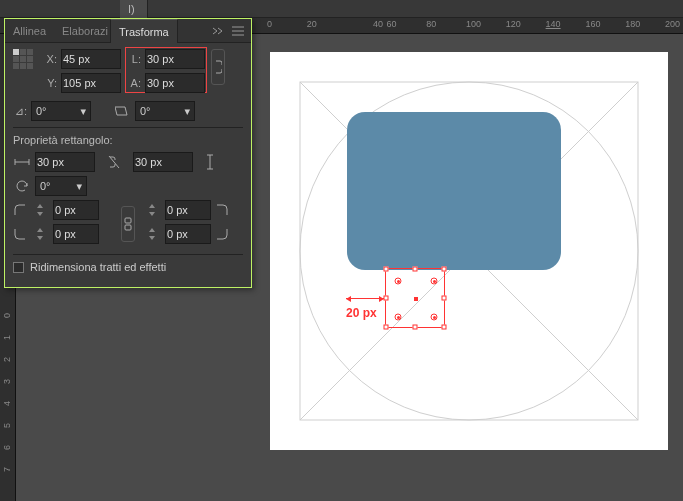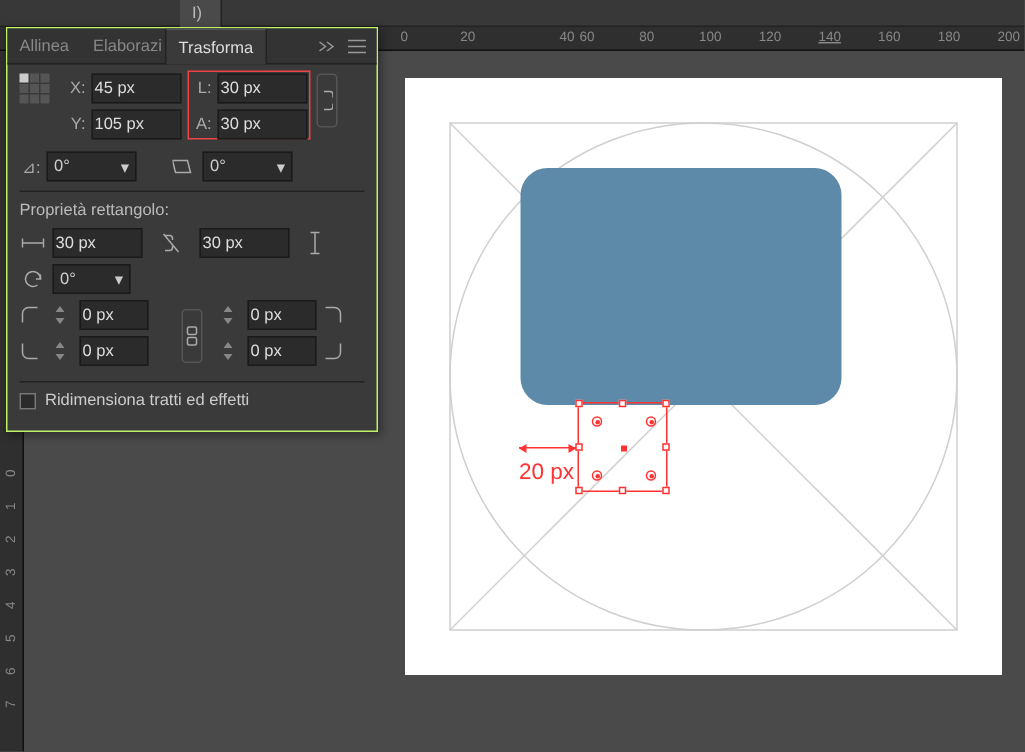--- a/index.html
+++ b/index.html
@@ -44,21 +44,21 @@
 .rulcorner { position:absolute; left:0; top:18px; width:16px; height:16px; background:#2f2f2f; border-right:1px solid #111; border-bottom:1px solid #111; z-index:4; }
 
 .canvas { position:absolute; left:270px; top:52px; width:398px; height:398px; background:#fff; }
 .tpl { position:absolute; stroke:#cfcfcf; stroke-width:1; fill:none; }
 .rrect { position:absolute; background:#5c8aa8; border-radius:18px; }
 .selsq { position:absolute; border:1px solid #f33; }
 .handle { position:absolute; width:5px; height:5px; border:1px solid #f33; background:#fff; transform:translate(-50%,-50%); }
 .anchor { position:absolute; width:7px; height:7px; border:1.5px solid #f33; border-radius:50%; background:#fff; transform:translate(-50%,-50%); }
 .anchor::after { content:""; position:absolute; left:50%; top:50%; width:3px; height:3px; background:#f33; border-radius:50%; transform:translate(-50%,-50%); }
 .center-dot { position:absolute; width:4px; height:4px; background:#f33; transform:translate(-50%,-50%); }
-.measure { position:absolute; color:#f33; font-size:15px; font-weight:400; }
+.measure { position:absolute; color:#f33; font-size:12px; font-weight:700; }
 .arrow { position:absolute; height:0; border-top:1.5px solid #f33; }
 .arrow::before, .arrow::after { content:""; position:absolute; top:-3px; width:0; height:0; border-top:3px solid transparent; border-bottom:3px solid transparent; }
 .arrow::before { left:0; border-right:5px solid #f33; }
 .arrow::after { right:0; border-left:5px solid #f33; }
 
 svg { display:block; }
 </style>
 </head>
 <body>
 

